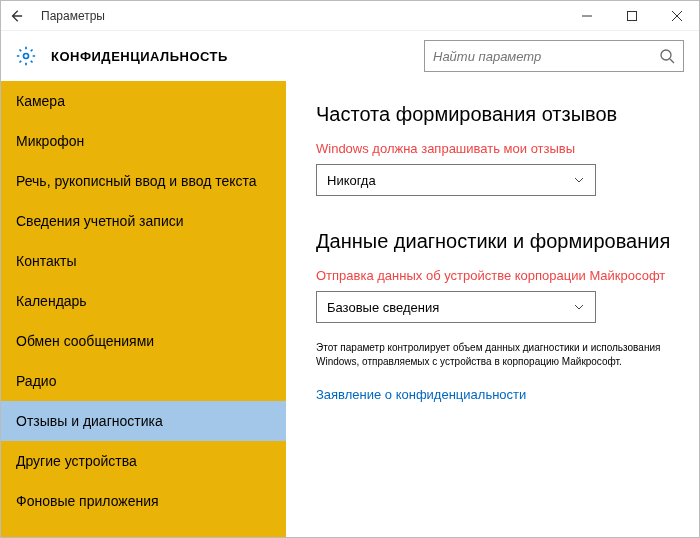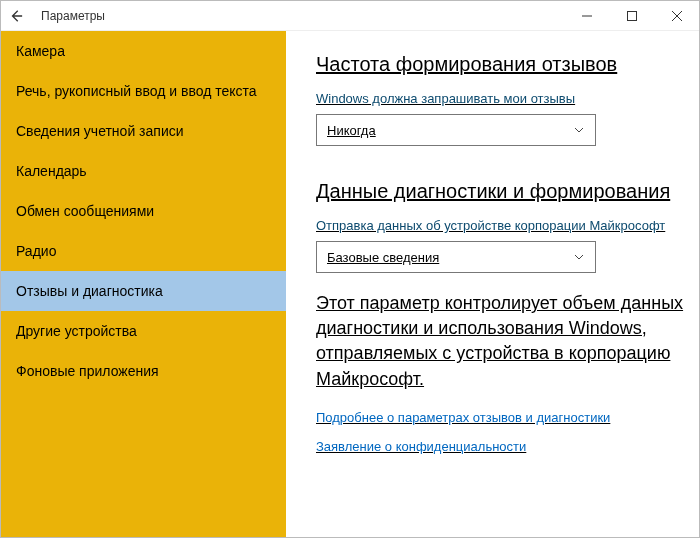--- a/index.html
+++ b/index.html
@@ -15,27 +15,27 @@
   .header { height: 50px; display: flex; align-items: center; padding: 0 15px; background: #fff; }
   .gear { width: 20px; height: 20px; margin-right: 15px; color: #0078d7; }
   .header-title { font-size: 13px; font-weight: 600; letter-spacing: 0.5px; flex: 1; }
   .search { position: relative; width: 260px; height: 32px; border: 1px solid #999; display: flex; align-items: center; }
   .search input { border: none; outline: none; width: 100%; height: 100%; padding: 0 30px 0 8px; font-size: 13px; font-style: italic; color: #666; background: transparent; }
   .search .sicon { position: absolute; right: 8px; top: 7px; width: 16px; height: 16px; stroke: #666; fill: none; }
   .body { flex: 1; display: flex; overflow: hidden; }
   .sidebar { width: 285px; background: #eab308; overflow-y: auto; }
   .nav-item { padding: 12px 15px; font-size: 14px; color: #000; cursor: default; }
   .nav-item.selected { background: #a3c7e8; }
-  .content { flex: 1; padding: 20px 8px 10px 30px; overflow-y: auto; text-decoration: underline; }
+  .content { flex: 1; padding: 20px 8px 10px 30px; overflow-y: auto; }
   .section-h { font-size: 20px; font-weight: 400; margin-bottom: 14px; color: #000; line-height: 1.3; }
-  .label { font-size: 13px; margin-bottom: 8px; color: #0c4a6e; }
+  .label { font-size: 13px; margin-bottom: 8px; color: #ef4444; }
   .dropdown { width: 280px; height: 32px; border: 1px solid #777; display: flex; align-items: center; padding: 0 10px; font-size: 13px; justify-content: space-between; margin-bottom: 26px; }
   .dropdown.last { margin-bottom: 18px; }
   .chev { width: 12px; height: 12px; }
-  .desc { font-size: 18px; color: #000; line-height: 1.4; margin-bottom: 18px; }
+  .desc { font-size: 10px; color: #000; line-height: 1.4; margin-bottom: 18px; }
   .link { font-size: 13px; color: #0067c0; margin-bottom: 14px; display: block; }
   .spacer-lg { height: 6px; }
 </style>
 </head>
 <body>
 
 <div class="window">
 
   <div class="titlebar">
     <div class="tb-back">
@@ -56,26 +56,42 @@
           </svg>
       </div>
       <div class="tb-btn">
         <svg viewBox="0 0 10 10">
             <path d="M0 0 L10 10 M10 0 L0 10"></path>
           </svg>
       </div>
     </div>
   </div>
 
+  <div class="header">
+    <svg class="gear" viewBox="0 0 24 24" fill="none" stroke="currentColor" stroke-width="2">
+      <circle cx="12" cy="12" r="3"></circle>
+      <path d="M12 1v3M12 20v3M4.2 4.2l2.1 2.1M17.7 17.7l2.1 2.1M1 12h3M20 12h3M4.2 19.8l2.1-2.1M17.7 6.3l2.1-2.1"></path>
+    </svg>
+    <div class="header-title">КОНФИДЕНЦИАЛЬНОСТЬ</div>
+    <div class="search">
+      <input type="text" placeholder="Найти параметр" style="">
+      <svg class="sicon" viewBox="0 0 16 16" stroke-width="1.3">
+          <circle cx="7" cy="7" r="5"></circle>
+          <path d="M11 11 L15 15"></path>
+        </svg>
+    </div>
+  </div>
 
   <div class="body">
     <div class="sidebar" id="sidebar">
         <div class="nav-item">Камера</div>
+        <div class="nav-item">Микрофон</div>
         <div class="nav-item">Речь, рукописный ввод и ввод текста</div>
         <div class="nav-item">Сведения учетной записи</div>
+        <div class="nav-item">Контакты</div>
         <div class="nav-item">Календарь</div>
         <div class="nav-item">Обмен сообщениями</div>
         <div class="nav-item">Радио</div>
         <div class="nav-item selected">Отзывы и диагностика</div>
         <div class="nav-item">Другие устройства</div>
         <div class="nav-item">Фоновые приложения</div>
       </div>
 
     <div class="content">
       <div class="section-h">Частота формирования отзывов</div>
@@ -91,18 +107,17 @@
       <div class="section-h">Данные диагностики и формирования</div>
       <div class="label">Отправка данных об устройстве корпорации Майкрософт</div>
       <div class="dropdown last">
         <span>Базовые сведения</span>
         <svg class="chev" viewBox="0 0 12 12" fill="none" stroke="#444" stroke-width="1">
             <path d="M2 4 L6 8 L10 4"></path>
           </svg>
       </div>
       <div class="desc">Этот параметр контролирует объем данных диагностики и использования Windows, отправляемых с устройства в корпорацию Майкрософт.</div>
 
-      <a class="link">Подробнее о параметрах отзывов и диагностики</a>
       <a class="link">Заявление о конфиденциальности</a>
     </div>
   </div>
 
 </div>
 
 </body></html>

